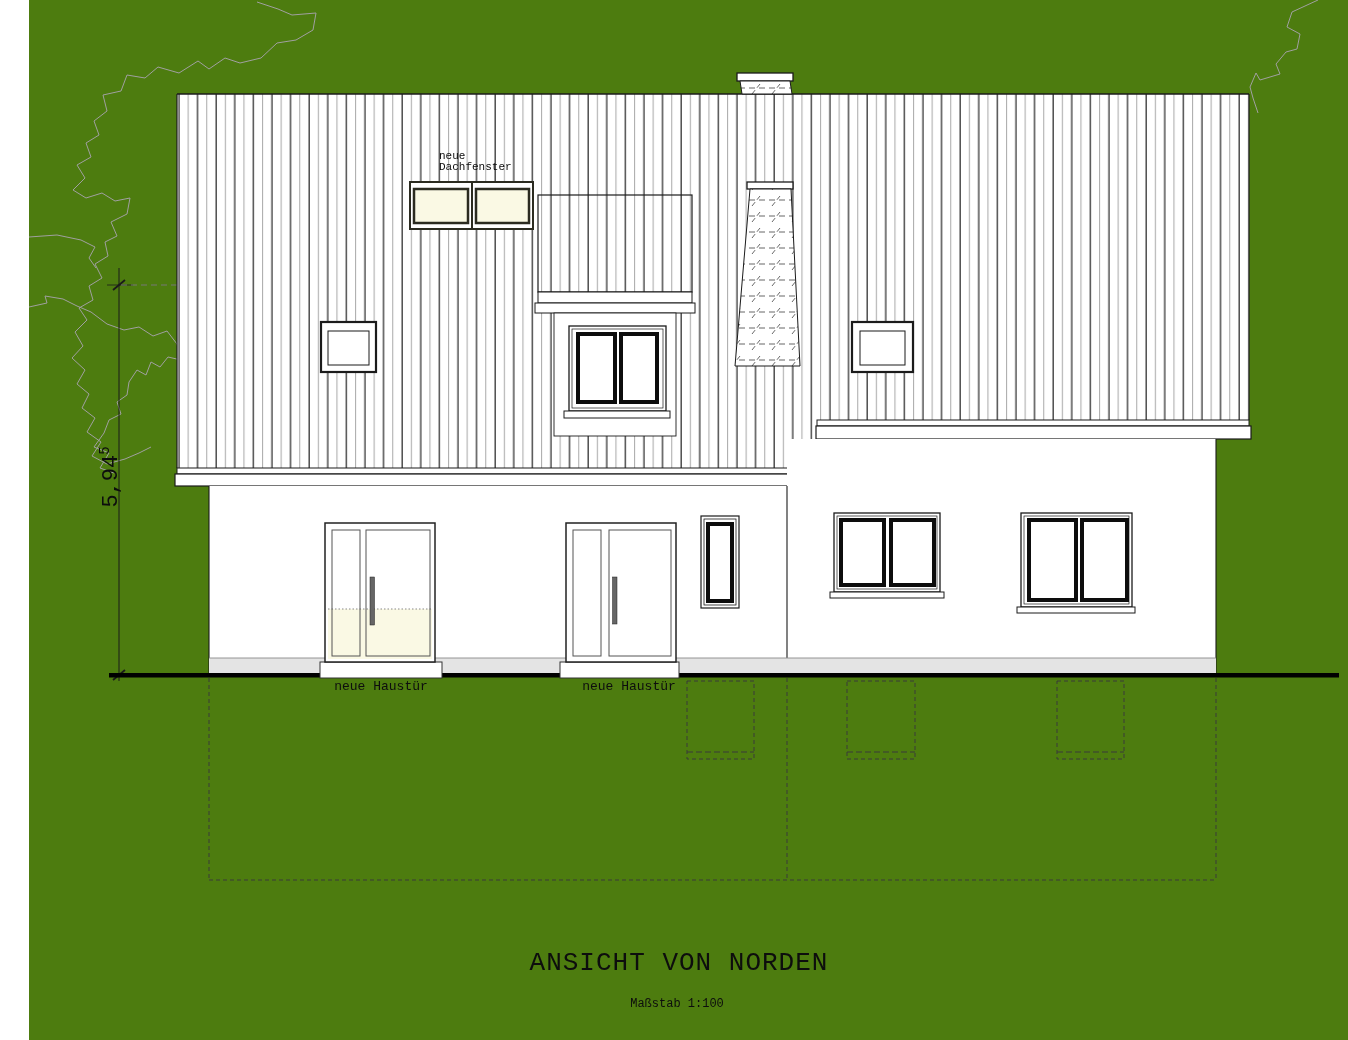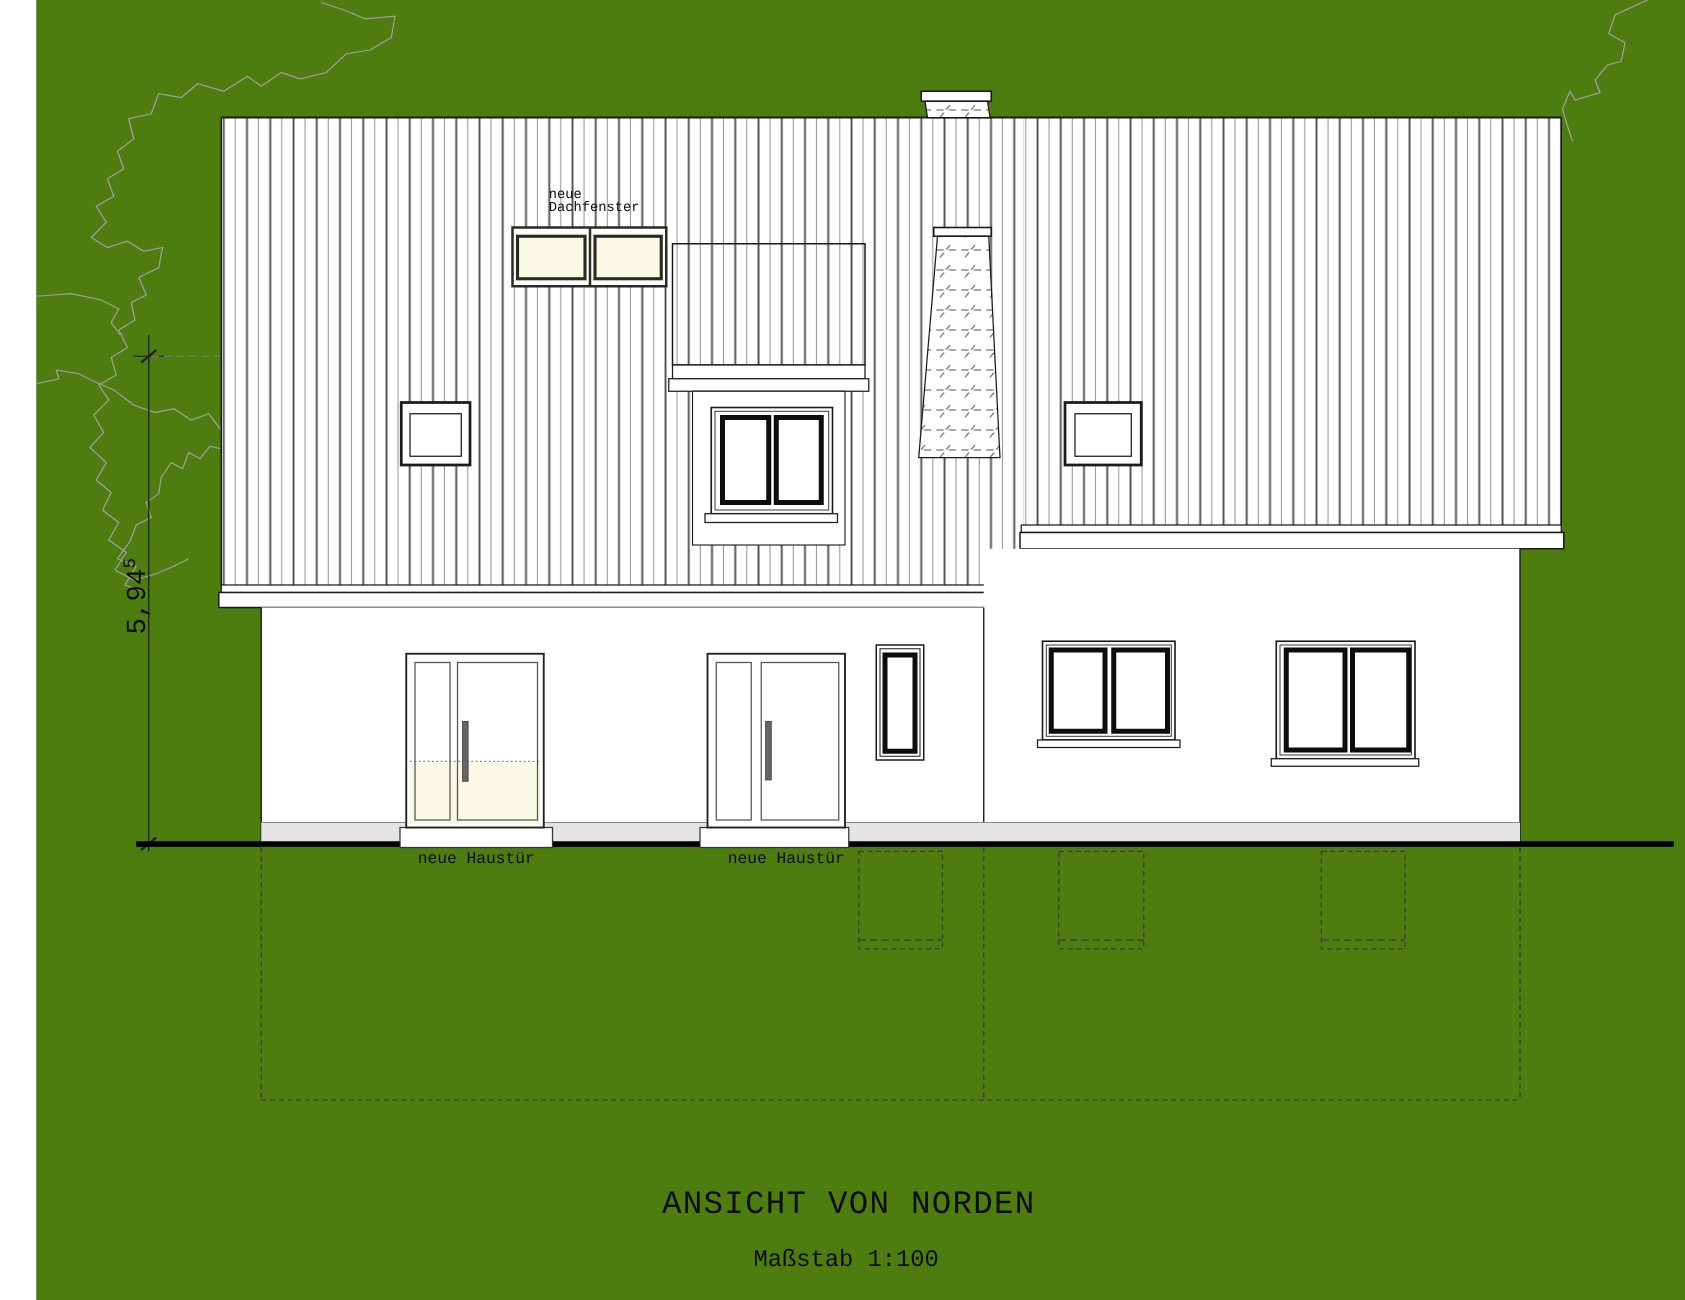--- a/index.html
+++ b/index.html
@@ -17,21 +17,21 @@
   .lbl-roofwin{left:410px;top:151px;font-size:11px;line-height:11px;white-space:pre-line;}
   .lbl-door1{left:292px;top:679px;width:120px;text-align:center;font-size:13px;}
   .lbl-door2{left:540px;top:679px;width:120px;text-align:center;font-size:13px;}
   .lbl-dim{
     left:6px;top:463px;width:140px;height:28px;
     text-align:center;font-size:22px;line-height:28px;
     transform:rotate(-90deg);
   }
   .lbl-dim sup{font-size:14px;}
   .lbl-title{left:302px;top:948px;width:696px;text-align:center;font-size:26px;letter-spacing:1px;}
-  .lbl-scale{left:448px;top:997px;width:400px;text-align:center;font-size:19px;}
+  .lbl-scale{left:448px;top:997px;width:400px;text-align:center;font-size:12px;}
 </style>
 </head>
 <body>
 
 <div class="sheet">
 
   <svg width="1348" height="1040" viewBox="0 0 1348 1040">
     <defs>
       <pattern id="hatchV" width="18.6" height="12" patternUnits="userSpaceOnUse">
         <rect width="18.6" height="12" fill="#ffffff"></rect>

